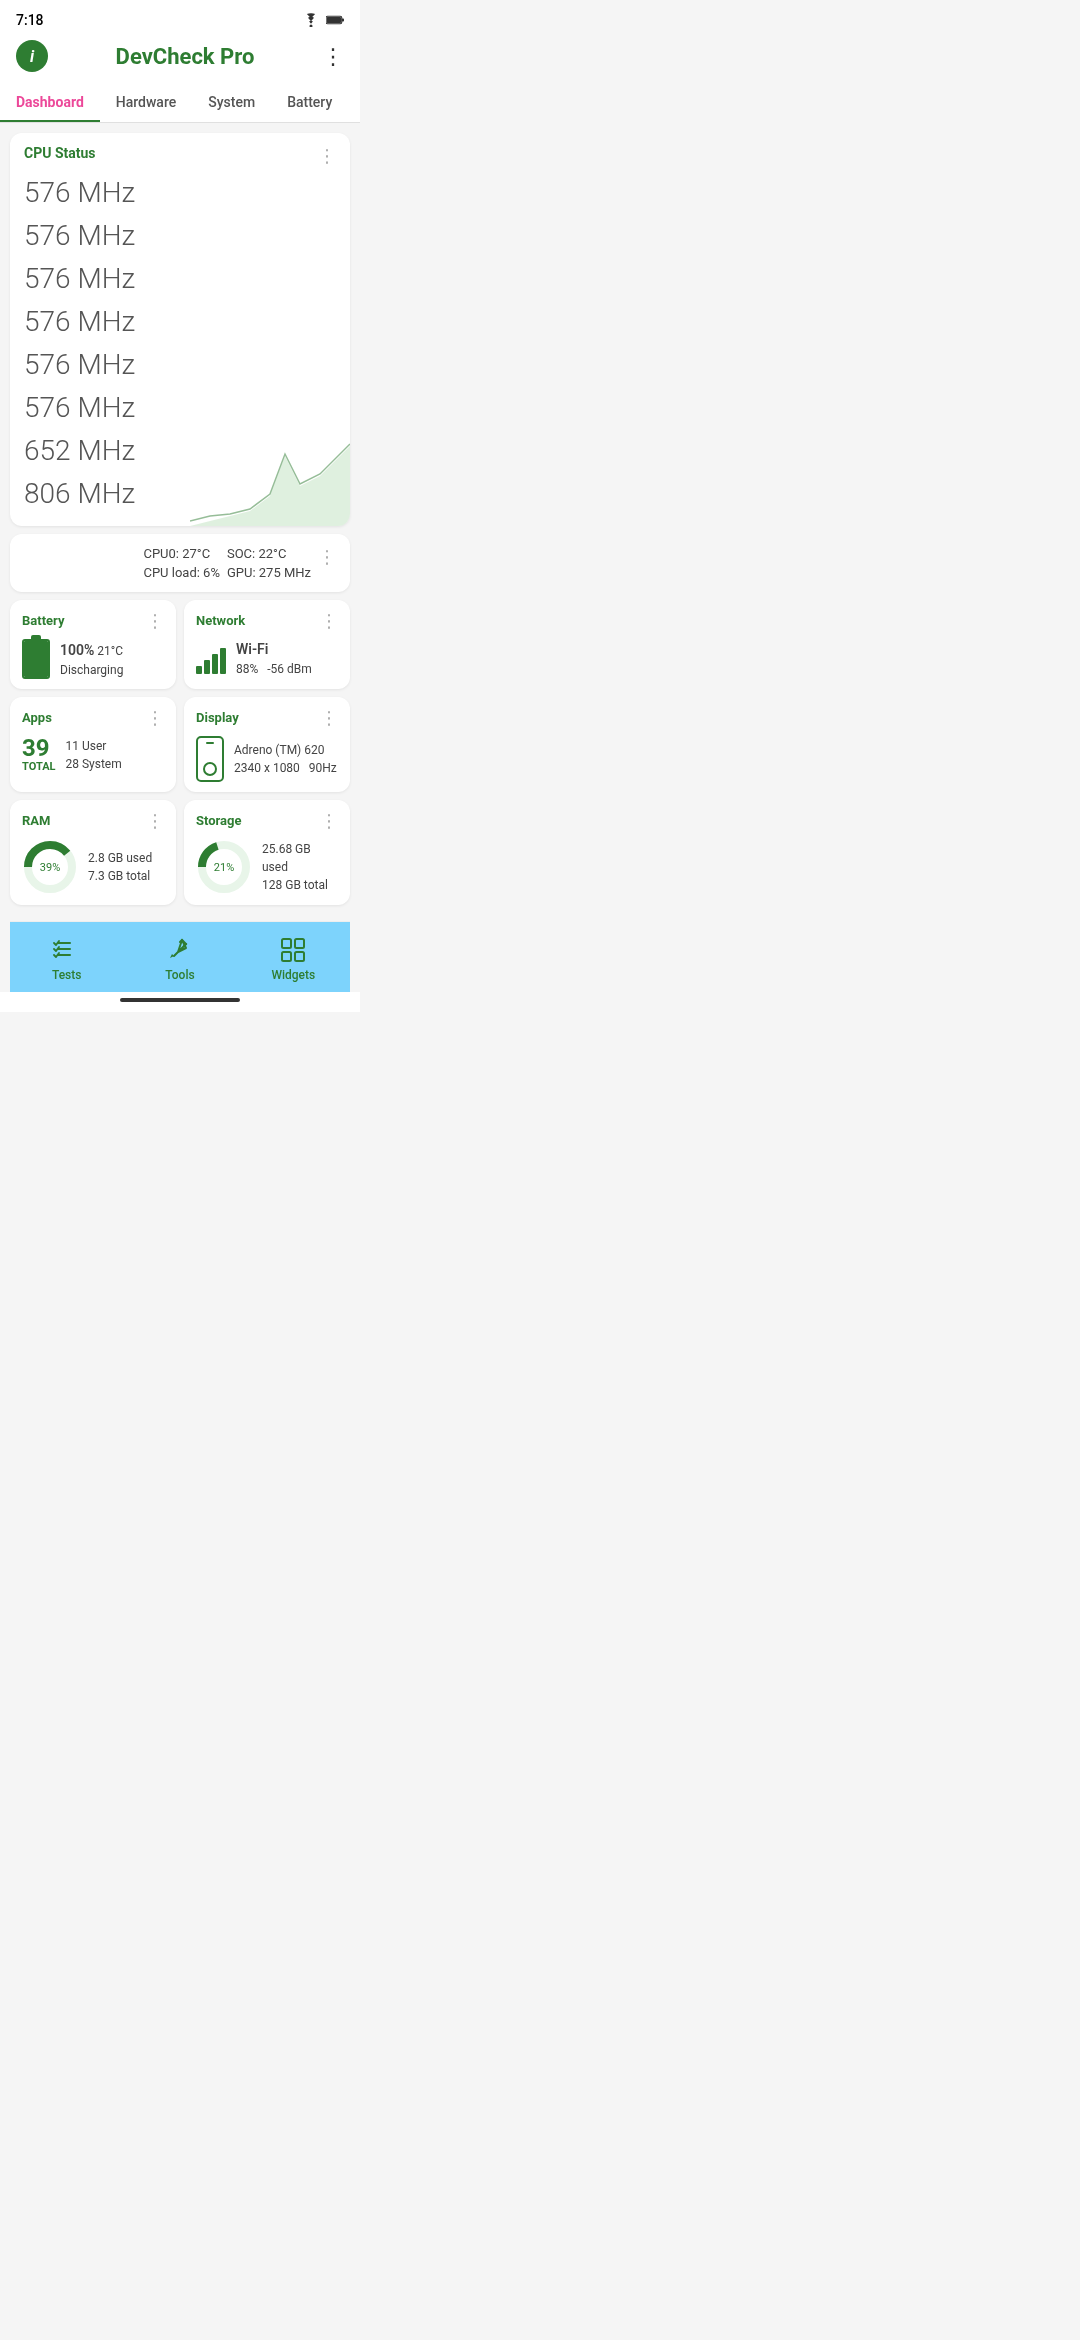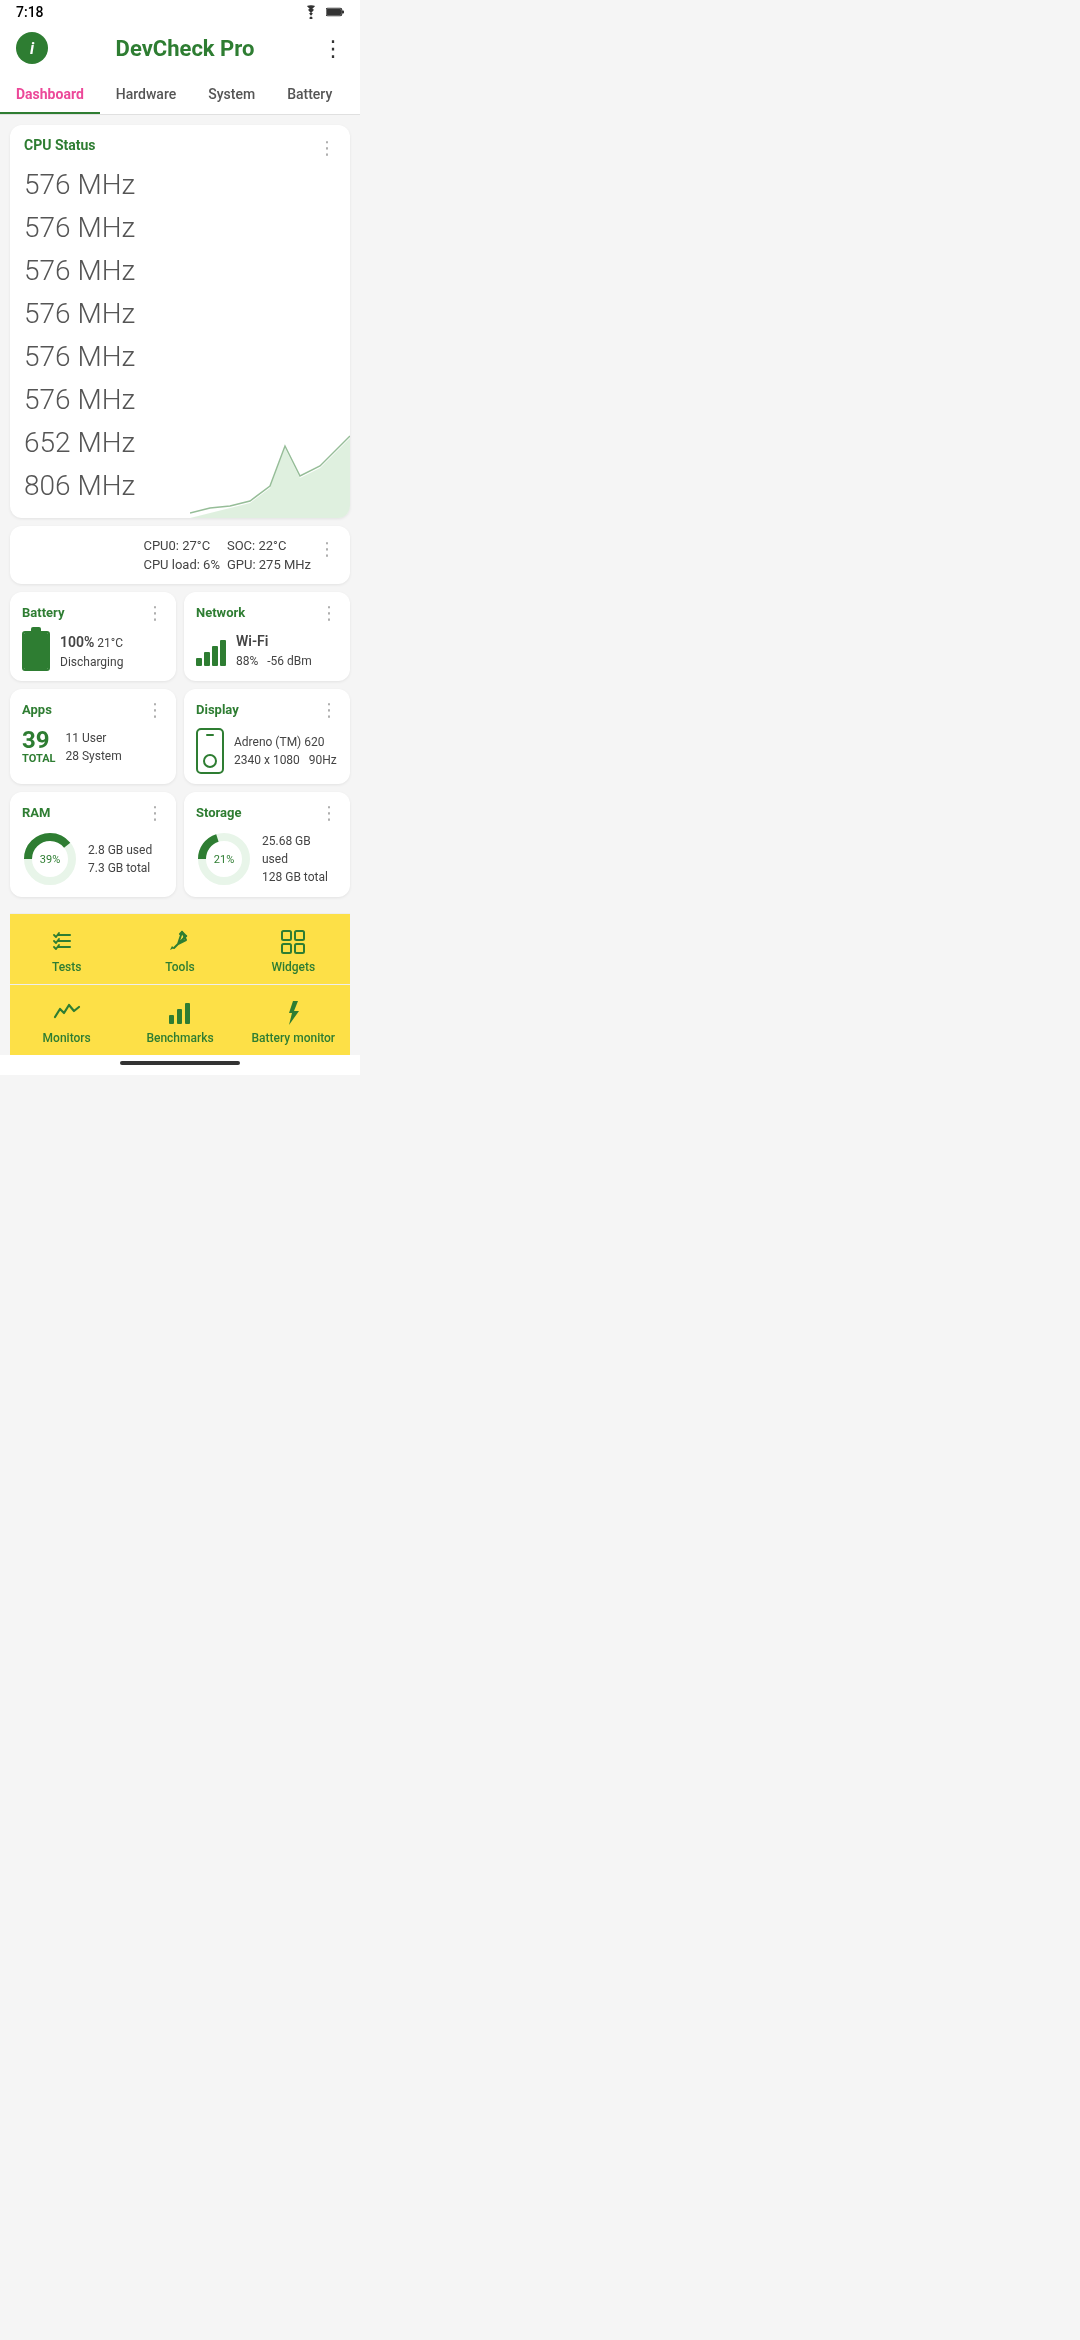--- a/index.html
+++ b/index.html
@@ -9,21 +9,21 @@
       background: #f5f5f5;
       width: 360px;
       min-height: 780px;
       overflow-x: hidden;
     }
     .status-bar {
       background: white;
       display: flex;
       justify-content: space-between;
       align-items: center;
-      padding: 4px 16px 4px;
+      padding: 12px 16px 4px;
       font-size: 14px;
       font-weight: 500;
     }
     .status-icons { display: flex; align-items: center; gap: 6px; }
     .app-header {
       background: white;
       display: flex;
       align-items: center;
       justify-content: space-between;
       padding: 8px 16px 12px;
@@ -179,21 +179,21 @@
     .donut-label {
       position: absolute;
       top: 50%; left: 50%;
       transform: translate(-50%, -50%);
       font-size: 11px;
       font-weight: 400;
       color: #2e7d32;
     }
     
     .bottom-nav {
-      background: #fde047;
+      background: #7dd3fc;
       margin-top: 8px;
     }
     .bottom-nav-row {
       display: grid;
       grid-template-columns: 1fr 1fr 1fr;
     }
     .nav-item {
       display: flex;
       flex-direction: column;
       align-items: center;
@@ -509,41 +509,19 @@
         <svg width="28" height="28" viewBox="0 0 28 28">
           <rect x="3" y="3" width="9" height="9" rx="1.5" fill="none" stroke="#2e7d32" stroke-width="2"></rect>
           <rect x="16" y="3" width="9" height="9" rx="1.5" fill="none" stroke="#2e7d32" stroke-width="2"></rect>
           <rect x="3" y="16" width="9" height="9" rx="1.5" fill="none" stroke="#2e7d32" stroke-width="2"></rect>
           <rect x="16" y="16" width="9" height="9" rx="1.5" fill="none" stroke="#2e7d32" stroke-width="2"></rect>
         </svg>
         <span class="nav-label">Widgets</span>
       </div>
     </div>
 
-    <div class="bottom-nav-row">
-      <div class="nav-item">
-        <svg width="28" height="28" viewBox="0 0 28 28">
-          <polyline points="2,18 7,10 11,14 16,6 21,12 26,8" fill="none" stroke="#2e7d32" stroke-width="2.2" stroke-linecap="round" stroke-linejoin="round"></polyline>
-        </svg>
-        <span class="nav-label">Monitors</span>
-      </div>
-      <div class="nav-item">
-        <svg width="28" height="28" viewBox="0 0 28 28">
-          <rect x="3" y="16" width="5" height="9" rx="1" fill="#2e7d32"></rect>
-          <rect x="11" y="10" width="5" height="15" rx="1" fill="#2e7d32"></rect>
-          <rect x="19" y="4" width="5" height="21" rx="1" fill="#2e7d32"></rect>
-        </svg>
-        <span class="nav-label">Benchmarks</span>
-      </div>
-      <div class="nav-item">
-        <svg width="28" height="28" viewBox="0 0 28 28">
-          <polygon points="14,2 10,14 13,14 10,26 20,12 15,12 19,2" fill="#2e7d32"></polygon>
-        </svg>
-        <span class="nav-label">Battery monitor</span>
-      </div>
-    </div>
   </div>
 
 </div>
 
 <div class="home-indicator">
   <div class="home-bar"></div>
 </div>
 
 </body></html>

